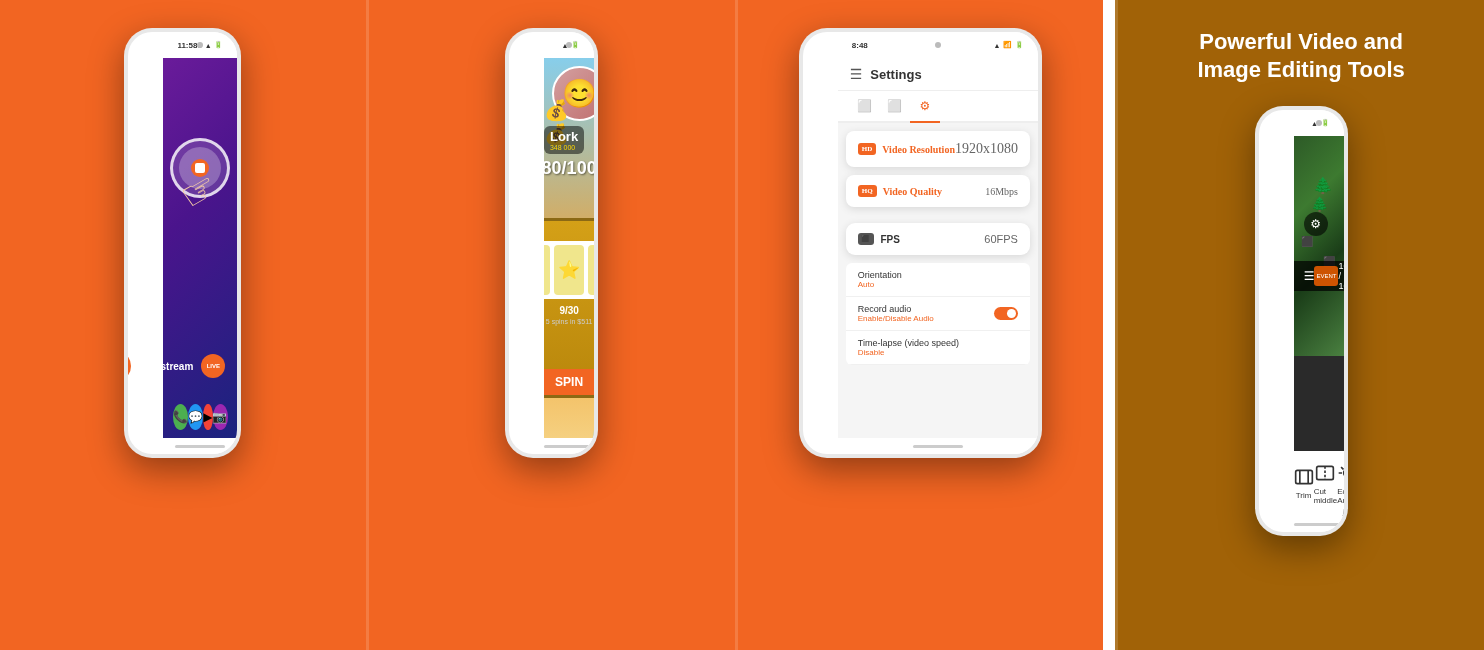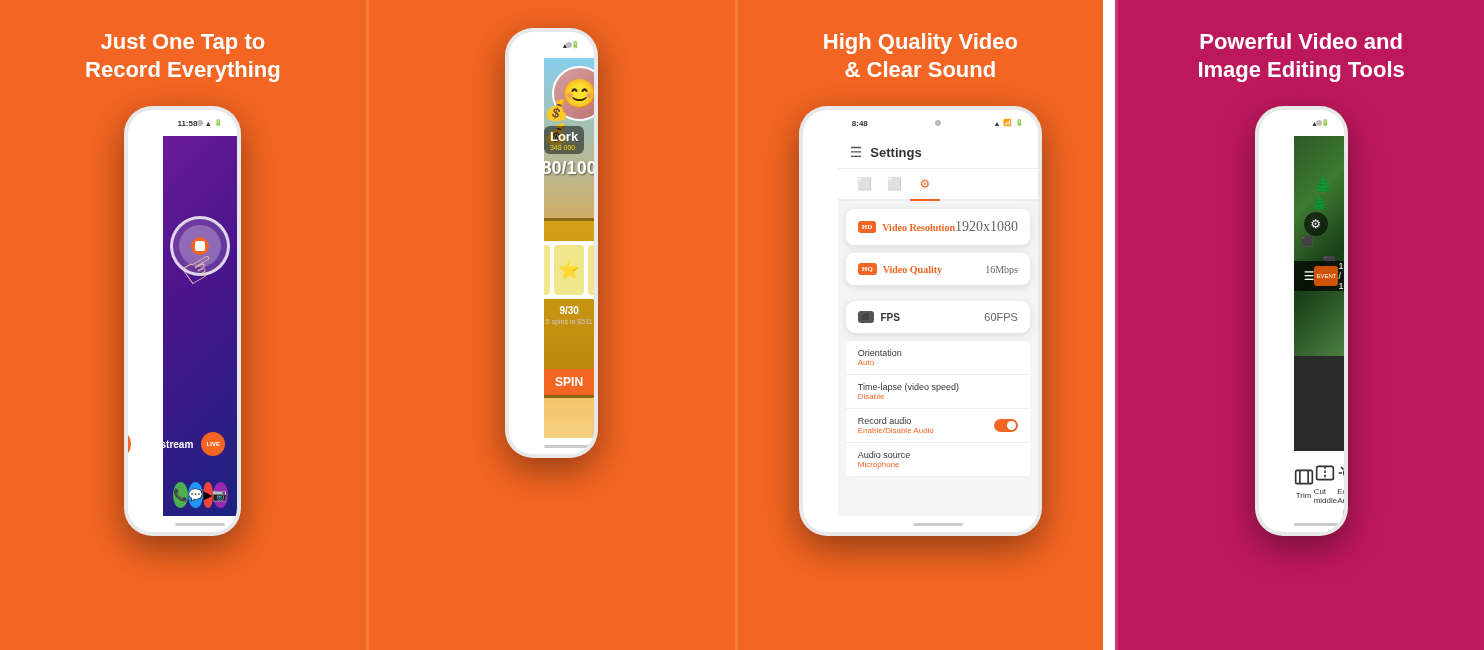--- a/index.html
+++ b/index.html
@@ -536,21 +536,21 @@
     .home-indicator {
       width: 50px;
       height: 3px;
       background: #ccc;
       border-radius: 2px;
     }
 
     .panel1 { background: #F26522; }
     .panel2 { background: #F26522; }
     .panel3 { background: #F26522; }
-    .panel4 { background: #be185d; margin-left: 12px; }
+    .panel4 { background: #a16207; margin-left: 12px; }
 
     .menu-grid-icon {
       display: grid;
       grid-template-columns: repeat(2, 7px);
       gap: 2px;
     }
 
     .grid-cell {
       width: 7px;
       height: 7px;
@@ -570,22 +570,20 @@
     
     .trim-icon-svg, .cut-icon-svg, .audio-icon-svg, .crop-icon-svg, .gif-icon-svg {
       width: 20px;
       height: 20px;
     }
   </style>
 </head>
 <body>
 
 <div class="panel panel1">
-  <div class="panel-title" style="white-space:pre-line;">Just One Tap to
-Record Everything</div>
 
   <div class="phone-frame-outer" style="margin-top:0;">
     <div class="phone-frame-inner">
 
       <div class="phone-notch-bar">
         <span class="status-bar-text">11:58</span>
         <div class="phone-camera-dot"></div>
         <div class="status-icons">
           <span style="font-size:7px;color:#333;">■</span>
           <span style="font-size:7px;color:#333;">▲</span>
@@ -697,22 +695,20 @@
       </div>
 
       <div class="bottom-home-bar">
         <div class="home-indicator"></div>
       </div>
     </div>
   </div>
 </div>
 
 <div class="panel panel3">
-  <div class="panel-title" style="white-space:pre-line;">High Quality Video
-&amp; Clear Sound</div>
 
   <div class="phone-frame-outer">
     <div class="phone-frame-inner">
       <div class="phone-notch-bar">
         <span class="status-bar-text">8:48</span>
         <div class="phone-camera-dot"></div>
         <div class="status-icons">
           <span style="font-size:7px;color:#333;">▲</span>
           <span style="font-size:7px;color:#333;">📶</span>
           <span style="font-size:7px;color:#333;">🔋</span>
@@ -764,35 +760,29 @@
 
         <div style="background:white;margin:4px 8px;border-radius:6px;overflow:hidden;">
           <div class="settings-item-simple">
             <div>
               <div class="settings-item-label">Orientation</div>
               <div class="settings-item-sub">Auto</div>
             </div>
           </div>
           <div class="settings-item-simple">
             <div>
+              <div class="settings-item-label">Record audio</div>
+              <div class="settings-item-sub">Enable/Disable Audio</div>
+            </div>
+            <div class="toggle-on"></div>
+          </div>
+          <div class="settings-item-simple">
+            <div>
               <div class="settings-item-label">Time-lapse (video speed)</div>
               <div class="settings-item-sub">Disable</div>
-            </div>
-          </div>
-          <div class="settings-item-simple">
-            <div>
-              <div class="settings-item-label">Record audio</div>
-              <div class="settings-item-sub">Enable/Disable Audio</div>
-            </div>
-            <div class="toggle-on"></div>
-          </div>
-          <div class="settings-item-simple">
-            <div>
-              <div class="settings-item-label">Audio source</div>
-              <div class="settings-item-sub">Microphone</div>
             </div>
           </div>
         </div>
       </div>
 
       <div class="bottom-home-bar">
         <div class="home-indicator"></div>
       </div>
     </div>
   </div>

